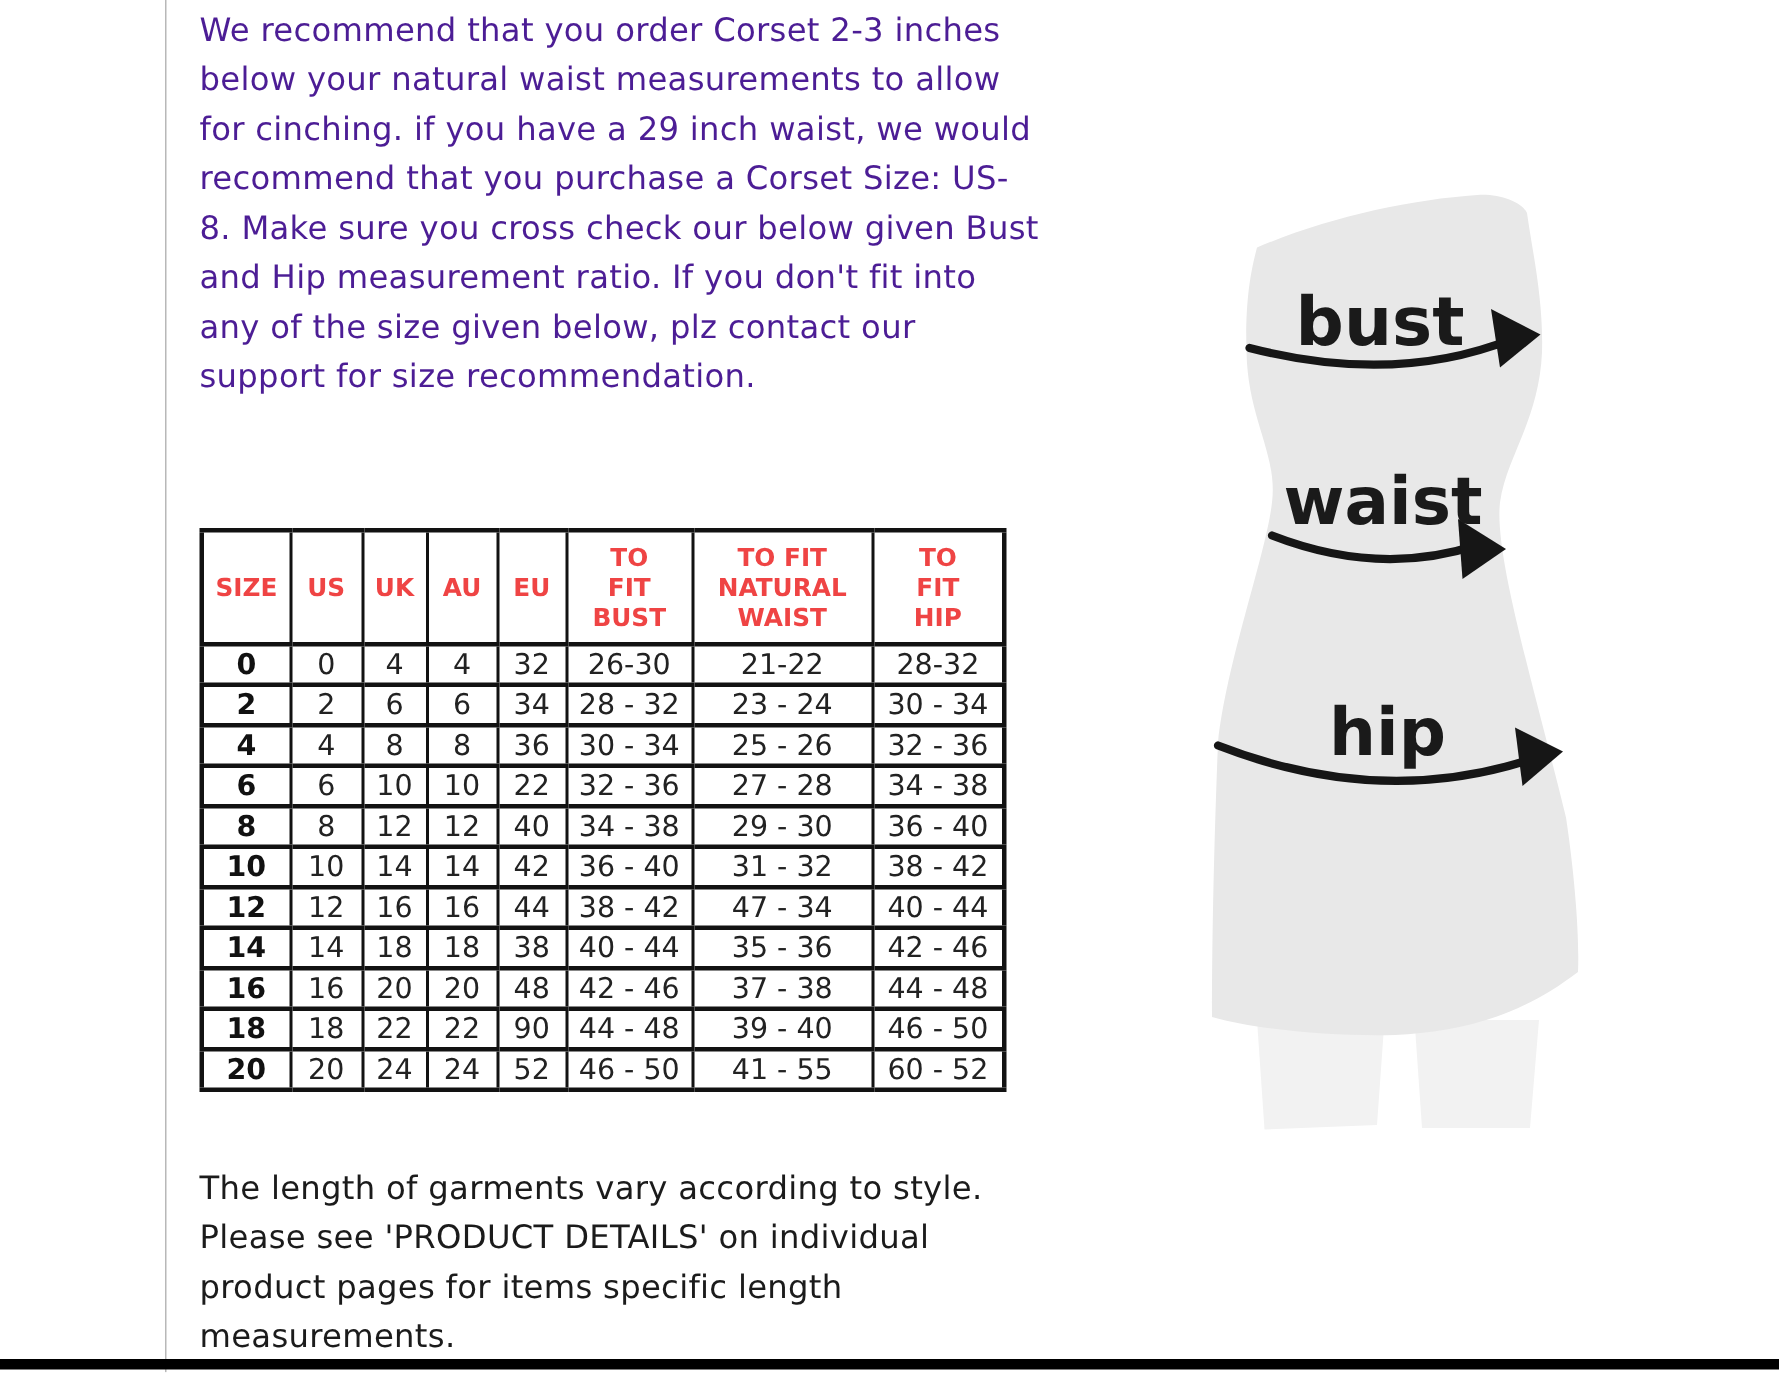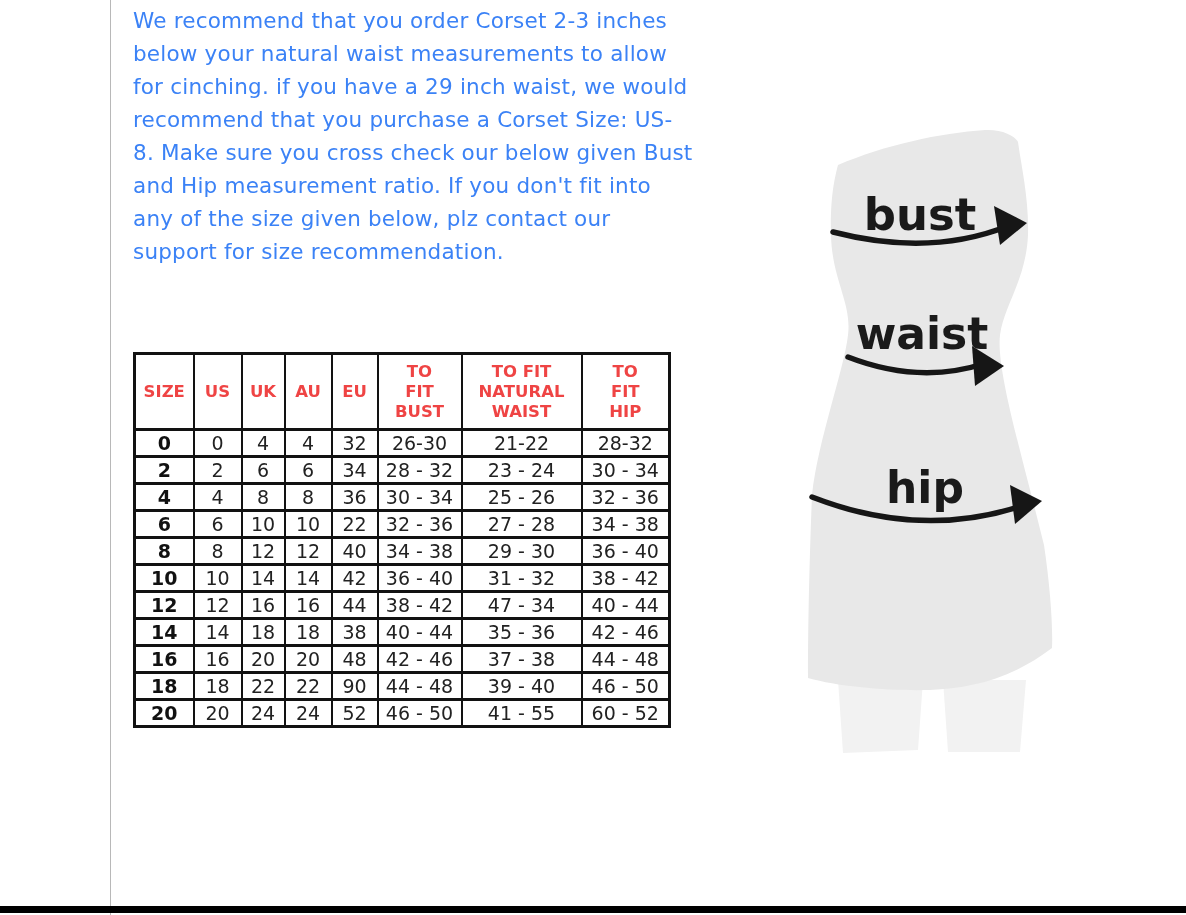--- a/index.html
+++ b/index.html
@@ -25,21 +25,21 @@
     width: 1186px; height: 7px;
     background: #000000;
   }
   .intro-paragraph {
     position: absolute;
     left: 133px; top: 4px;
     width: 560px;
     font-size: 21.5px;
     line-height: 33px;
     letter-spacing: 0.2px;
-    color: #3b82f6;
+    color: #4c1d95;
   }
   .length-note {
     position: absolute;
     left: 133px; top: 776px;
     width: 560px;
     font-size: 21.5px;
     line-height: 33px;
     letter-spacing: 0.2px;
     color: #1b1b1b;
   }
@@ -235,20 +235,21 @@
         <td>24</td>
         <td>24</td>
         <td>52</td>
         <td>46 - 50</td>
         <td>41 - 55</td>
         <td>60 - 52</td>
       </tr>
     </tbody>
   </table>
 
+  <p class="length-note">The length of garments vary according to style. Please see 'PRODUCT DETAILS'  on individual product pages for items specific length measurements.</p>
 
   <div class="figure-wrap">
     <svg width="416" height="680" viewBox="0 0 416 680" xmlns="http://www.w3.org/2000/svg">
 
       <polygon points="68,585 153,585 148,655 73,658" fill="#f2f2f2"></polygon>
       <polygon points="173,585 256,585 250,657 178,657" fill="#f2f2f2"></polygon>
 
       <path fill="#e8e8e8" d="M68,70
                C 115,50 170,38 215,35
                C 230,34 245,40 248,47

